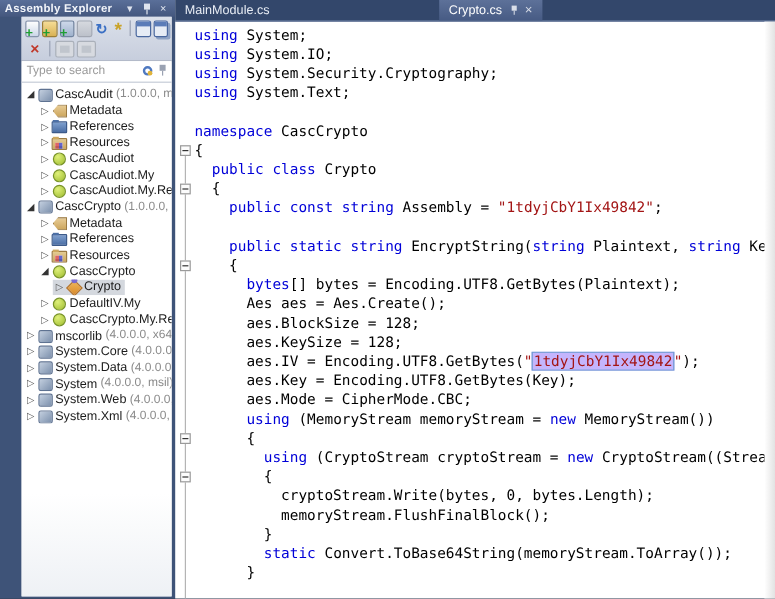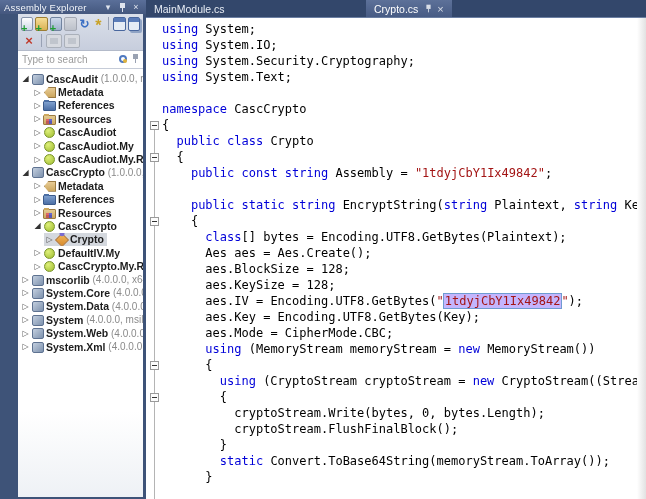--- a/index.html
+++ b/index.html
@@ -3,21 +3,21 @@
 <meta charset="utf-8">
 <style>
   html,body{margin:0;padding:0;background:#222;}
   #screen{position:relative;width:646px;height:499px;background:#3e5378;overflow:hidden;
           font-family:"Liberation Sans",sans-serif;-webkit-font-smoothing:antialiased;}
 
   
   .left-panel{position:absolute;left:0;top:0;width:146px;height:499px;background:#3e5378;}
   .ae-titlebar{height:14px;background:linear-gradient(#5a6f99,#44577e);display:flex;align-items:center;
                padding:0 4px;color:#f2f5fa;font-size:9.5px;}
-  .ae-title{flex:1;white-space:nowrap;overflow:hidden;font-weight:normal;letter-spacing:.2px;}
+  .ae-title{flex:1;white-space:nowrap;overflow:hidden;font-weight:bold;letter-spacing:.2px;}
   .ae-titlebar .tb-btn{width:12px;height:11px;display:flex;align-items:center;justify-content:center;
                color:#dfe4ee;font-size:9px;margin-left:2px;cursor:default;}
   .ae-body{position:absolute;left:2px;right:3px;top:14px;bottom:2px;background:#fff;display:flex;flex-direction:column;margin-left:16px;}
   .ae-toolbar{background:linear-gradient(#dbe0ea,#c7cedd);padding:1px 2px;border-bottom:1px solid #b3bac9;}
   .tb-row{display:flex;align-items:center;height:17px;}
   .tb-sep{width:1px;height:13px;background:#98a1b4;margin:0 3px;}
   .tbi{position:relative;width:16px;height:14px;margin:0 1px;border-radius:2px;box-sizing:border-box;}
   .ic-open-file{background:linear-gradient(#fefefe,#ccd7e8);border:1px solid #8794ab;}
   .ic-open-file::after{content:"+";position:absolute;left:-1px;bottom:-4px;color:#1f9e33;font-weight:bold;font-size:11px;}
   .ic-open-folder{background:linear-gradient(#f6dd96,#d9b254);border:1px solid #9c7e35;}
@@ -51,21 +51,21 @@
   .pinshape::after{content:"";position:absolute;left:4px;top:6px;width:1px;height:4px;background:currentColor;}
   .search-pin{position:absolute;right:3px;top:2px;color:#9aa2b2;}
 
   .ae-tree{flex:1;overflow:hidden;padding-top:3px;background:linear-gradient(#ffffff 80%,#eef1f5);}
   .tree-row{height:13.4px;display:flex;align-items:center;white-space:nowrap;font-size:10.5px;color:#1c1c1c;overflow:hidden;}
   .row-inner{display:inline-flex;align-items:center;height:13px;padding:0 3px 0 0;}
   .row-inner.selected{background:#d4d8de;}
   .expander{width:11px;text-align:center;font-size:8px;color:#5a5a5a;flex:0 0 11px;}
   .expander.exp{color:#333;}
   .tree-icon{width:12px;height:12px;margin-right:3px;position:relative;flex:0 0 12px;}
-  .tree-label{white-space:pre;font-weight:bold;}
+  .tree-label{white-space:pre;}
   .tree-meta{color:#8a8a8a;font-size:10px;white-space:pre;}
 
   .i-assembly{width:10px;height:9px;margin:1px;background:linear-gradient(135deg,#c3cfdf,#7d91ad);
               border:1px solid #5e7291;border-radius:2px;}
   .i-metadata{width:10px;height:9px;margin:1px;background:linear-gradient(#e7cb94,#cda75f);border:1px solid #9c7b43;
               clip-path:polygon(0 50%,38% 0,100% 0,100% 100%,38% 100%);}
   .i-references{width:11px;height:8px;margin:2px 0 0 0;background:linear-gradient(#7fa0cf,#4c6fa5);border:1px solid #3c5a8a;border-radius:1px;}
   .i-references::before{content:"";position:absolute;left:0;top:-2px;width:5px;height:2px;background:#4c6fa5;}
   .i-resources{width:11px;height:8px;margin:2px 0 0 0;background:linear-gradient(#e3cb93,#cda85e);border:1px solid #9c7b43;border-radius:1px;}
   .i-resources::before{content:"";position:absolute;left:0;top:-2px;width:5px;height:2px;background:#cda85e;}
@@ -362,33 +362,33 @@
           <div class="code-line"><span><span class="t-kw">using</span><span class="t-pl"> System.Text;</span></span></div>
           <div class="code-line"><span></span></div>
           <div class="code-line"><span><span class="t-kw">namespace</span><span class="t-pl"> CascCrypto</span></span></div>
           <div class="code-line"><span class="fold-box"></span><span><span class="t-pl">{</span></span></div>
           <div class="code-line"><span>  <span class="t-kw">public class</span><span class="t-pl"> Crypto</span></span></div>
           <div class="code-line"><span class="fold-box"></span><span>  <span class="t-pl">{</span></span></div>
           <div class="code-line"><span>    <span class="t-kw">public const string</span><span class="t-pl"> Assembly = </span><span class="t-str">"1tdyjCbY1Ix49842"</span><span class="t-pl">;</span></span></div>
           <div class="code-line"><span></span></div>
           <div class="code-line"><span>    <span class="t-kw">public static string</span><span class="t-pl"> EncryptString(</span><span class="t-kw">string</span><span class="t-pl"> Plaintext, </span><span class="t-kw">string</span><span class="t-pl"> Key</span></span></div>
           <div class="code-line"><span class="fold-box"></span><span>    <span class="t-pl">{</span></span></div>
-          <div class="code-line"><span>      <span class="t-kw">class</span><span class="t-pl">[] bytes = Encoding.UTF8.GetBytes(Plaintext);</span></span></div>
+          <div class="code-line"><span>      <span class="t-kw">bytes</span><span class="t-pl">[] bytes = Encoding.UTF8.GetBytes(Plaintext);</span></span></div>
           <div class="code-line"><span>      <span class="t-pl">Aes aes = Aes.Create();</span></span></div>
           <div class="code-line"><span>      <span class="t-pl">aes.BlockSize = 128;</span></span></div>
           <div class="code-line"><span>      <span class="t-pl">aes.KeySize = 128;</span></span></div>
           <div class="code-line"><span>      <span class="t-pl">aes.IV = Encoding.UTF8.GetBytes(</span><span class="t-str">"</span><span class="t-hl">1tdyjCbY1Ix49842</span><span class="t-str">"</span><span class="t-pl">);</span></span></div>
           <div class="code-line"><span>      <span class="t-pl">aes.Key = Encoding.UTF8.GetBytes(Key);</span></span></div>
           <div class="code-line"><span>      <span class="t-pl">aes.Mode = CipherMode.CBC;</span></span></div>
           <div class="code-line"><span>      <span class="t-kw">using</span><span class="t-pl"> (MemoryStream memoryStream = </span><span class="t-kw">new</span><span class="t-pl"> MemoryStream())</span></span></div>
           <div class="code-line"><span class="fold-box"></span><span>      <span class="t-pl">{</span></span></div>
           <div class="code-line"><span>        <span class="t-kw">using</span><span class="t-pl"> (CryptoStream cryptoStream = </span><span class="t-kw">new</span><span class="t-pl"> CryptoStream((Stream</span></span></div>
           <div class="code-line"><span class="fold-box"></span><span>        <span class="t-pl">{</span></span></div>
           <div class="code-line"><span>          <span class="t-pl">cryptoStream.Write(bytes, 0, bytes.Length);</span></span></div>
-          <div class="code-line"><span>          <span class="t-pl">cryptoStream.FlushFinalBlock();</span></span></div>
+          <div class="code-line"><span>          <span class="t-pl">memoryStream.FlushFinalBlock();</span></span></div>
           <div class="code-line"><span>        <span class="t-pl">}</span></span></div>
           <div class="code-line"><span>        <span class="t-kw">static</span><span class="t-pl"> Convert.ToBase64String(memoryStream.ToArray());</span></span></div>
           <div class="code-line"><span>      <span class="t-pl">}</span></span></div>
         </div>
     </div>
     <div class="scroll-strip"></div>
   </div>
 
 </div>
 

